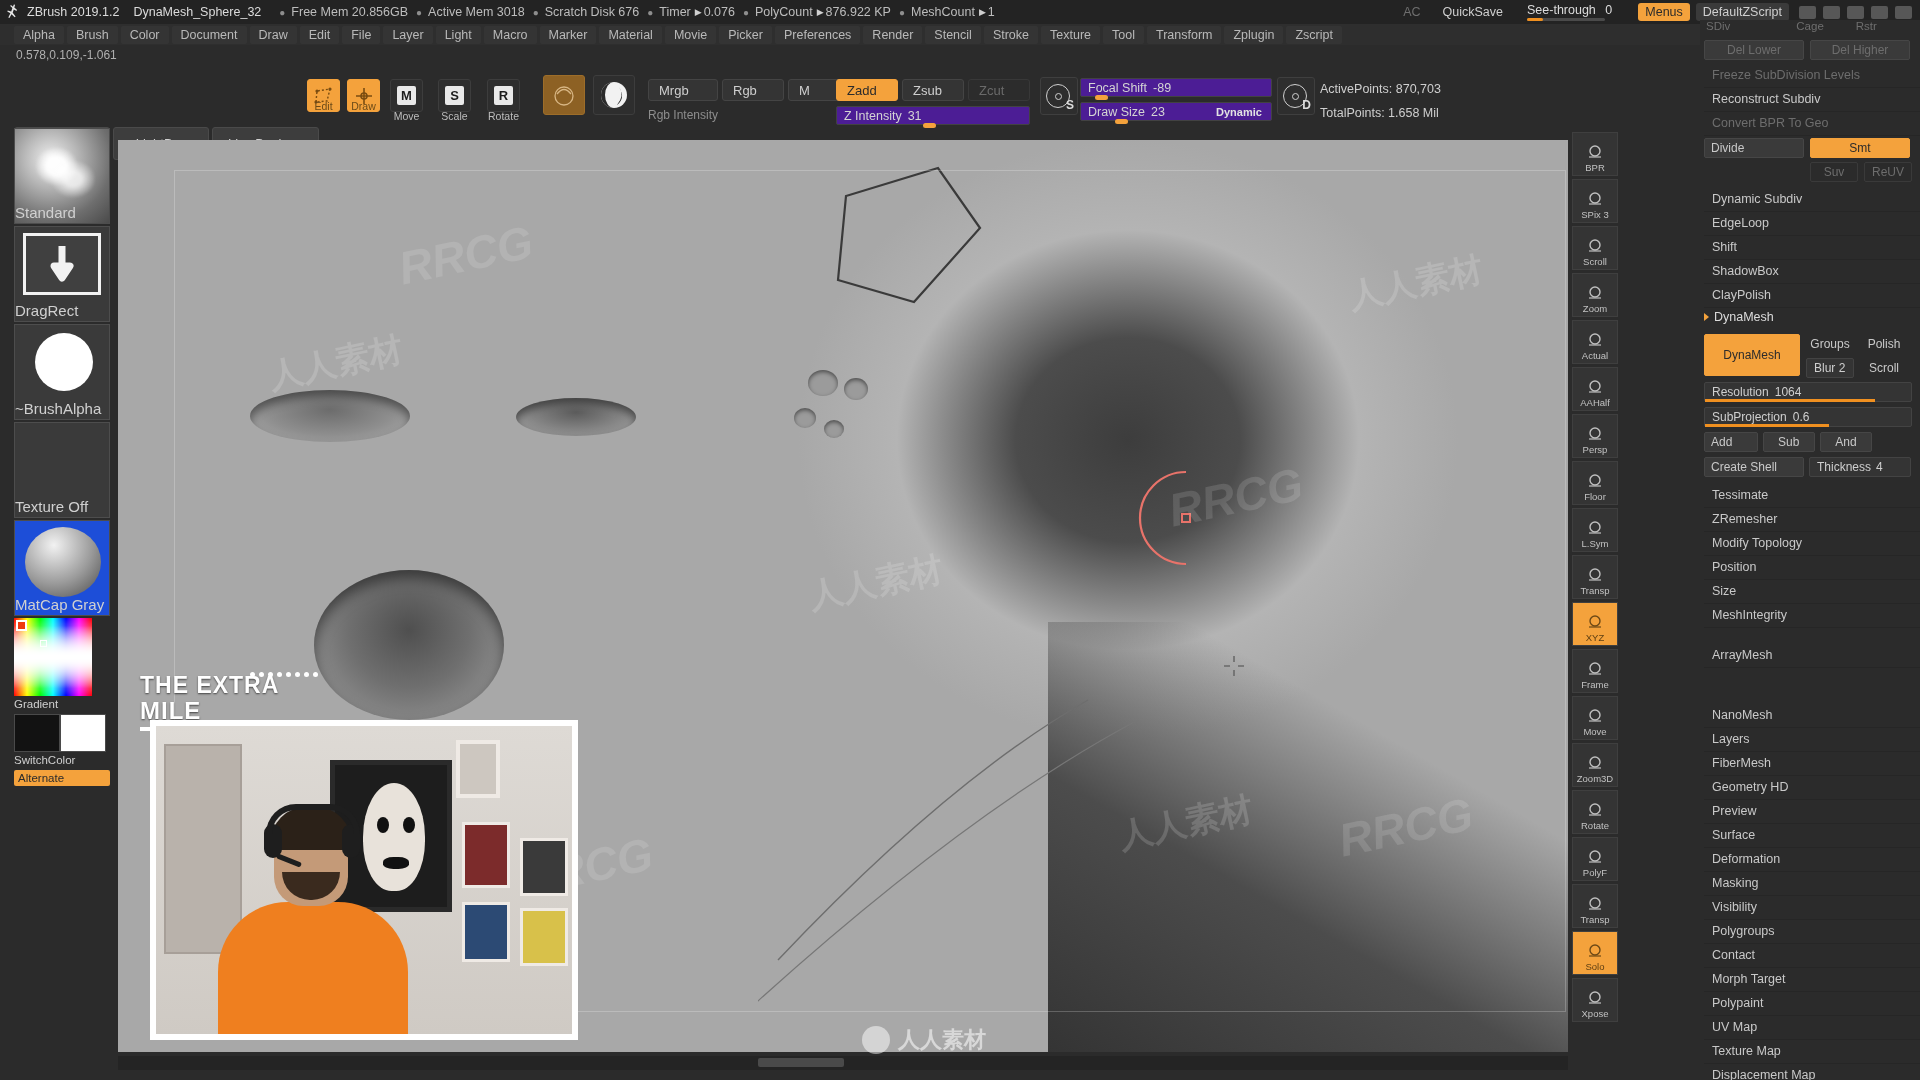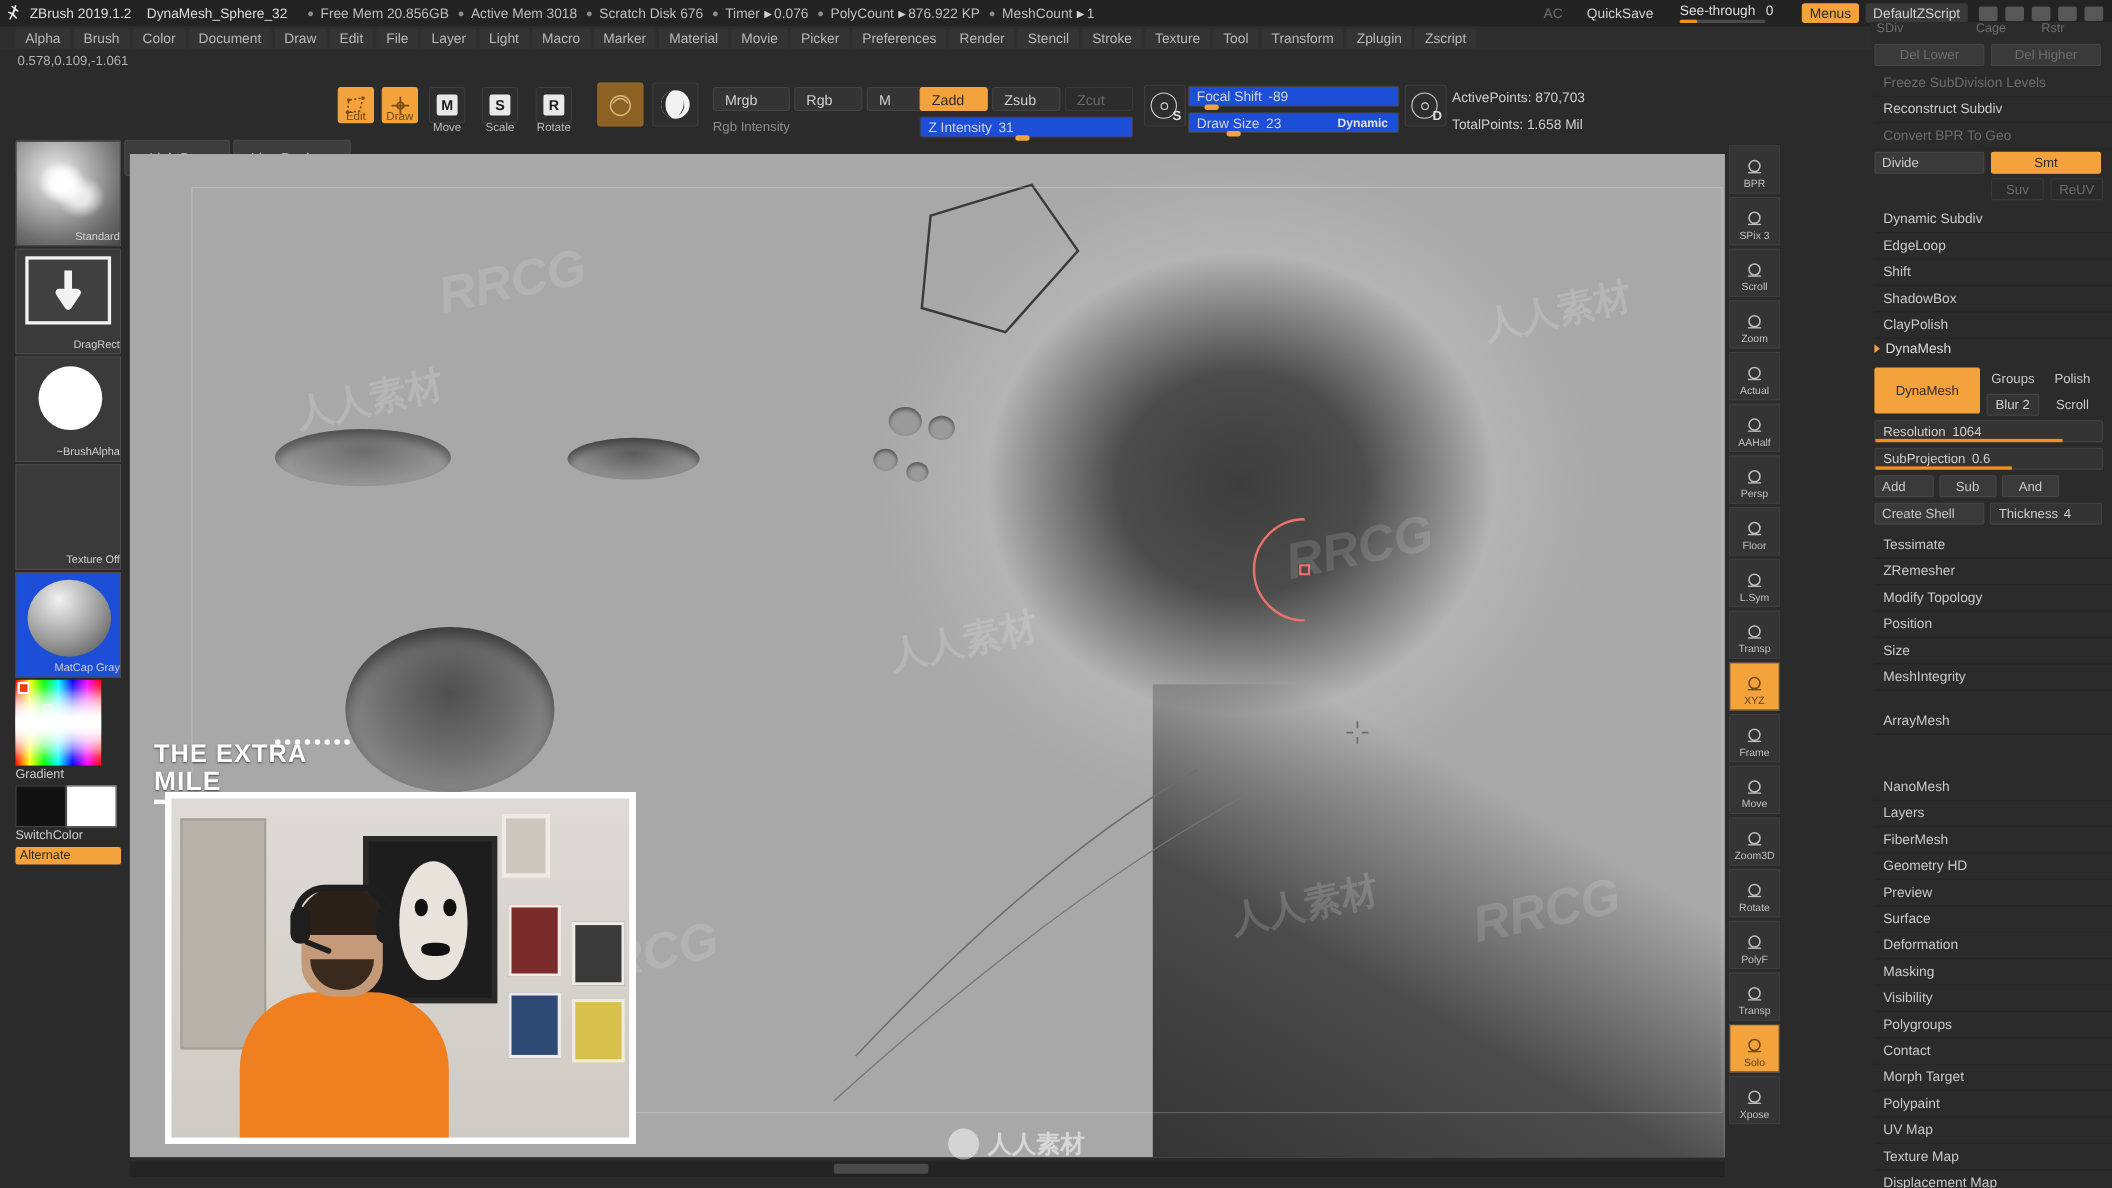--- a/index.html
+++ b/index.html
@@ -45,34 +45,34 @@
   .sqbtn.off{background:#2e2e2e;border:1px solid #3d3d3d;}
   .sqbtn .lbl{position:absolute;bottom:-11px;left:0;width:100%;text-align:center;font-size:10.5px;color:#bdbdbd;}
   .sqbtn.on .lbl{color:#6b4a18;bottom:-1px;}
   .keycap{width:19px;height:19px;background:#e9e9e9;color:#1c1c1c;font-size:13px;font-weight:bold;
     display:flex;align-items:center;justify-content:center;border-radius:2px;}
   .mtog{position:absolute;top:9px;height:22px;background:#343434;border:1px solid #444;border-radius:3px;
     color:#cfcfcf;font-size:13px;display:flex;align-items:center;padding:0 10px;box-sizing:border-box;}
   .mtog.sel{background:#f4a23c;color:#2b2b2b;border-color:#f4a23c;}
   .mtog.dis{color:#6a6a6a;}
   .subl{position:absolute;font-size:12px;color:#8d8d8d;}
-  .slider{position:absolute;height:19px;background:#1d4ed8;border:1px solid #424242;border-radius:2px;
+  .slider{position:absolute;height:19px;background:#4c1d95;border:1px solid #424242;border-radius:2px;
     box-sizing:border-box;color:#d4d4d4;font-size:12.5px;display:flex;align-items:center;padding-left:7px;}
   .slider .knob{position:absolute;bottom:-4px;width:13px;height:5px;background:#f4a23c;border-radius:3px;}
   .circbtn{position:absolute;top:7px;width:36px;height:36px;border:1px solid #3f3f3f;border-radius:3px;background:#2e2e2e;}
   .circbtn .c{position:absolute;left:5px;top:6px;width:22px;height:22px;border:1.5px solid #cfcfcf;border-radius:50%;}
   .circbtn .c:after{content:'';position:absolute;left:8px;top:8px;width:5px;height:5px;border:1px solid #cfcfcf;border-radius:50%;}
   .circbtn .q{position:absolute;right:3px;bottom:2px;font-size:12px;color:#dcdcdc;font-weight:bold;}
   .infotxt{position:absolute;font-size:12.5px;color:#cfcfcf;}
   .dynbadge{position:absolute;font-size:11px;color:#e2e2e2;font-weight:bold;}
 
   
   .lsb{position:absolute;left:14px;top:128px;width:96px;}
   .swatch{width:96px;height:96px;border:1px solid #4d4d4d;box-sizing:border-box;background:#3a3a3a;position:relative;margin-bottom:2px;}
-  .swatch .cap{position:absolute;left:0;bottom:2px;width:100%;text-align:right;font-size:10px;color:#d0d0d0;}
+  .swatch .cap{position:absolute;left:0;bottom:2px;width:100%;text-align:left;font-size:15px;color:#d0d0d0;}
   .sw-standard{background:radial-gradient(circle at 38% 32%, #efefef 0%, #b9b9b9 30%, #6e6e6e 70%, #4a4a4a 100%);}
   .sw-standard .swirl{position:absolute;left:16px;top:14px;width:64px;height:58px;
     background:radial-gradient(ellipse at 40% 40%, rgba(255,255,255,.95) 0 18%, rgba(255,255,255,0) 40%),
                radial-gradient(ellipse at 66% 62%, rgba(255,255,255,.75) 0 14%, rgba(255,255,255,0) 38%);
     filter:blur(1px);}
   .sw-drag{background:#3a3a3a;}
   .sw-drag .box{position:absolute;left:8px;top:6px;width:78px;height:62px;border:3px solid #f2f2f2;background:#404040;box-sizing:border-box;}
   .sw-alpha .circ{position:absolute;left:20px;top:8px;width:58px;height:58px;border-radius:50%;background:#fff;}
   .sw-tex{background:#3a3a3a;}
   .sw-mat{background:#1d4ed8;}

